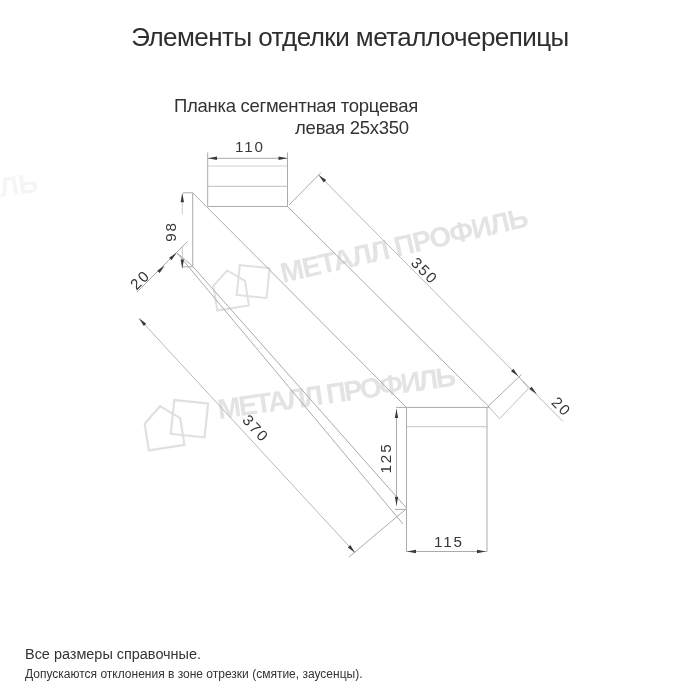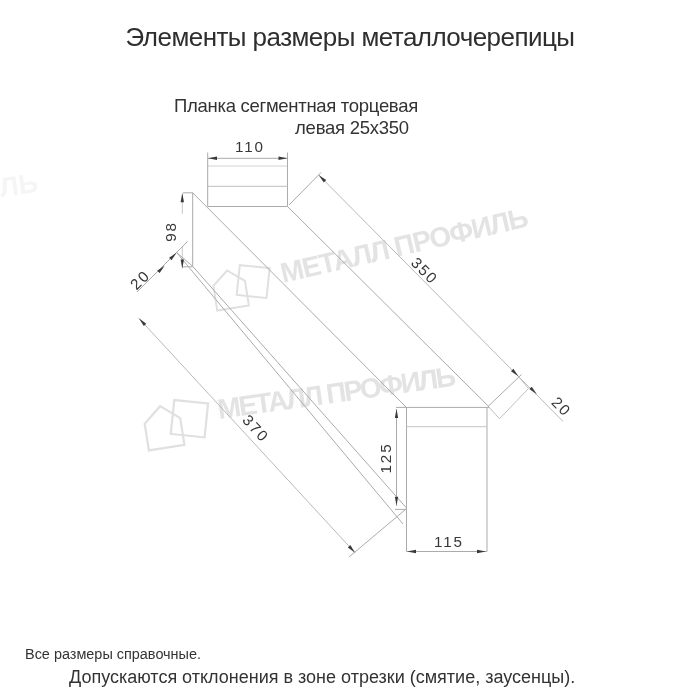--- a/index.html
+++ b/index.html
@@ -3,29 +3,29 @@
 <meta charset="utf-8">
 <style>
   html,body{margin:0;padding:0;}
   body{width:700px;height:700px;background:#fff;position:relative;overflow:hidden;
        font-family:"Liberation Sans", sans-serif;}
   .t{position:absolute;white-space:nowrap;text-align:right;}
 </style>
 </head>
 <body>
 
-<div class="t" style="left:0;width:700px;text-align:center;top:22px;font-size:26px;letter-spacing:-0.55px;color:#2e2e2e;">Элементы размеры металлочерепицы</div>
+<div class="t" style="left:0;width:700px;text-align:center;top:22px;font-size:26px;letter-spacing:-0.55px;color:#2e2e2e;">Элементы отделки металлочерепицы</div>
 
 <div class="t" style="left:0;width:592px;text-align:center;top:95px;font-size:18.5px;letter-spacing:-0.3px;color:#333;">Планка сегментная торцевая</div>
 
 <div class="t" style="left:2px;width:700px;text-align:center;top:116.8px;font-size:18.5px;letter-spacing:-0.25px;color:#333;">левая 25х350</div>
 
 <div class="t" style="left:25px;top:646.3px;font-size:14.45px;color:#333;">Все размеры справочные.</div>
 
-<div class="t" style="left:25px;top:666.5px;font-size:18px;color:#333;margin-left:44px;">Допускаются отклонения в зоне отрезки (смятие, заусенцы).</div>
+<div class="t" style="left:25px;top:666.5px;font-size:12px;color:#333;">Допускаются отклонения в зоне отрезки (смятие, заусенцы).</div>
 
 <svg width="700" height="700" viewBox="0 0 700 700" style="position:absolute;left:0;top:0;">
 
   <g transform="translate(142,407) rotate(-9)" fill="none" stroke="#e0e0e0" stroke-width="2.2">
     <polygon points="0,17 18,2 36,17 36,44 0,44"></polygon>
     <rect x="28" y="2" width="34" height="34" transform="rotate(15 45 19)"></rect>
   </g>
 
   <text x="0" y="0" transform="translate(219,419) rotate(-8)" font-size="28" font-weight="bold" fill="#e3e3e3" letter-spacing="-2.2">МЕТАЛЛ ПРОФИЛЬ</text>
 

